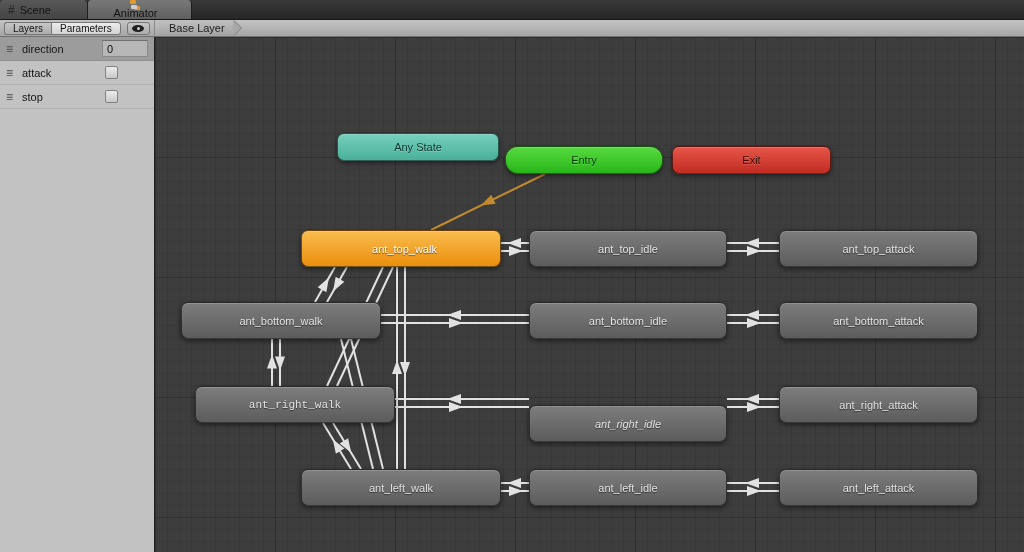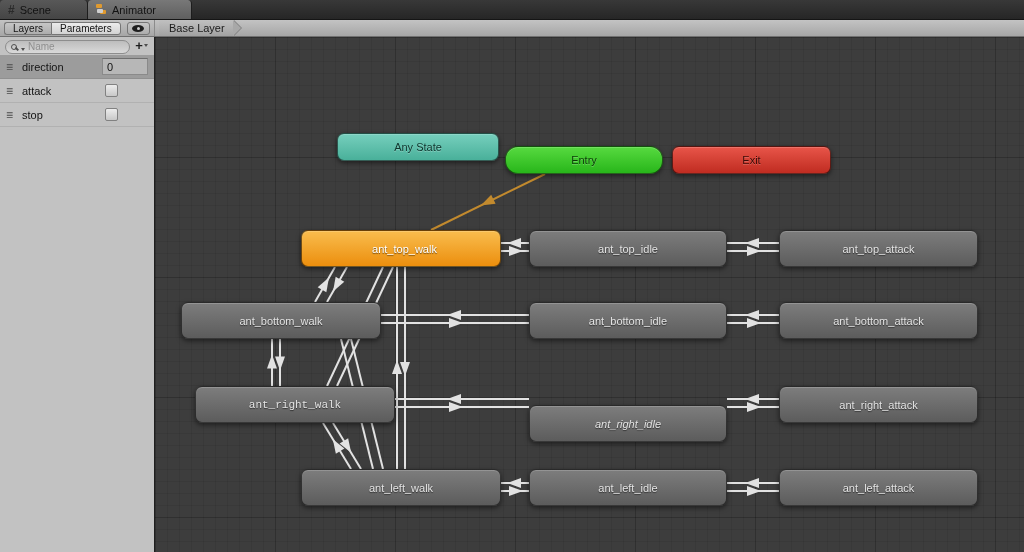--- a/index.html
+++ b/index.html
@@ -16,21 +16,21 @@
     background:linear-gradient(#383838,#262626);
     border-bottom:1px solid #151515;
     display:flex; align-items:stretch;
   }
   .tab {
     display:flex; align-items:center; gap:5px; padding:0 16px 0 8px;
     color:#121212; font-size:11px; border-right:1px solid #1d1d1d;
     border-radius:4px 4px 0 0; cursor:default;
   }
   .tab.scene { background:linear-gradient(#585858,#454545); min-width:88px; }
-  .tab.animator { background:linear-gradient(#787878,#5f5f5f); min-width:104px; }
+  .tab.animator { background:linear-gradient(#787878,#5f5f5f); min-width:104px;flex-direction:column; }
   .tab-icon { color:#2a2a2a; font-weight:bold; font-size:12px; line-height:10px; }
   .anim-icon { position:relative; width:11px; height:11px; }
   .anim-icon::before {
     content:""; position:absolute; left:0; top:0; width:6px; height:4px;
     background:#e09a2f; border-radius:1px; box-shadow:4px 6px 0 #e09a2f;
   }
   .anim-icon::after {
     content:""; position:absolute; left:1px; top:5px; width:6px; height:4px;
     background:#cfcfcf; border-radius:1px;
   }
@@ -170,31 +170,20 @@
     </button>
   </div>
   <div class="crumb-bar">
     <div class="crumb">
       <span>Base Layer</span>
     </div>
   </div>
 </div>
 
 <div class="params-panel">
-  <div class="search-row">
-    <div class="search-field">
-      <span class="mag"></span>
-      <span class="caret-down tiny"></span>
-      <span class="placeholder">Name</span>
-    </div>
-    <button class="add-btn">
-      <span>+</span>
-      <span class="caret-down tiny"></span>
-    </button>
-  </div>
 
   <div class="param-row selected">
     <span class="handle">≡</span>
     <span class="param-name">direction</span>
     <span class="num-field">0</span>
   </div>
 
   <div class="param-row">
     <span class="handle">≡</span>
     <span class="param-name">attack</span>

